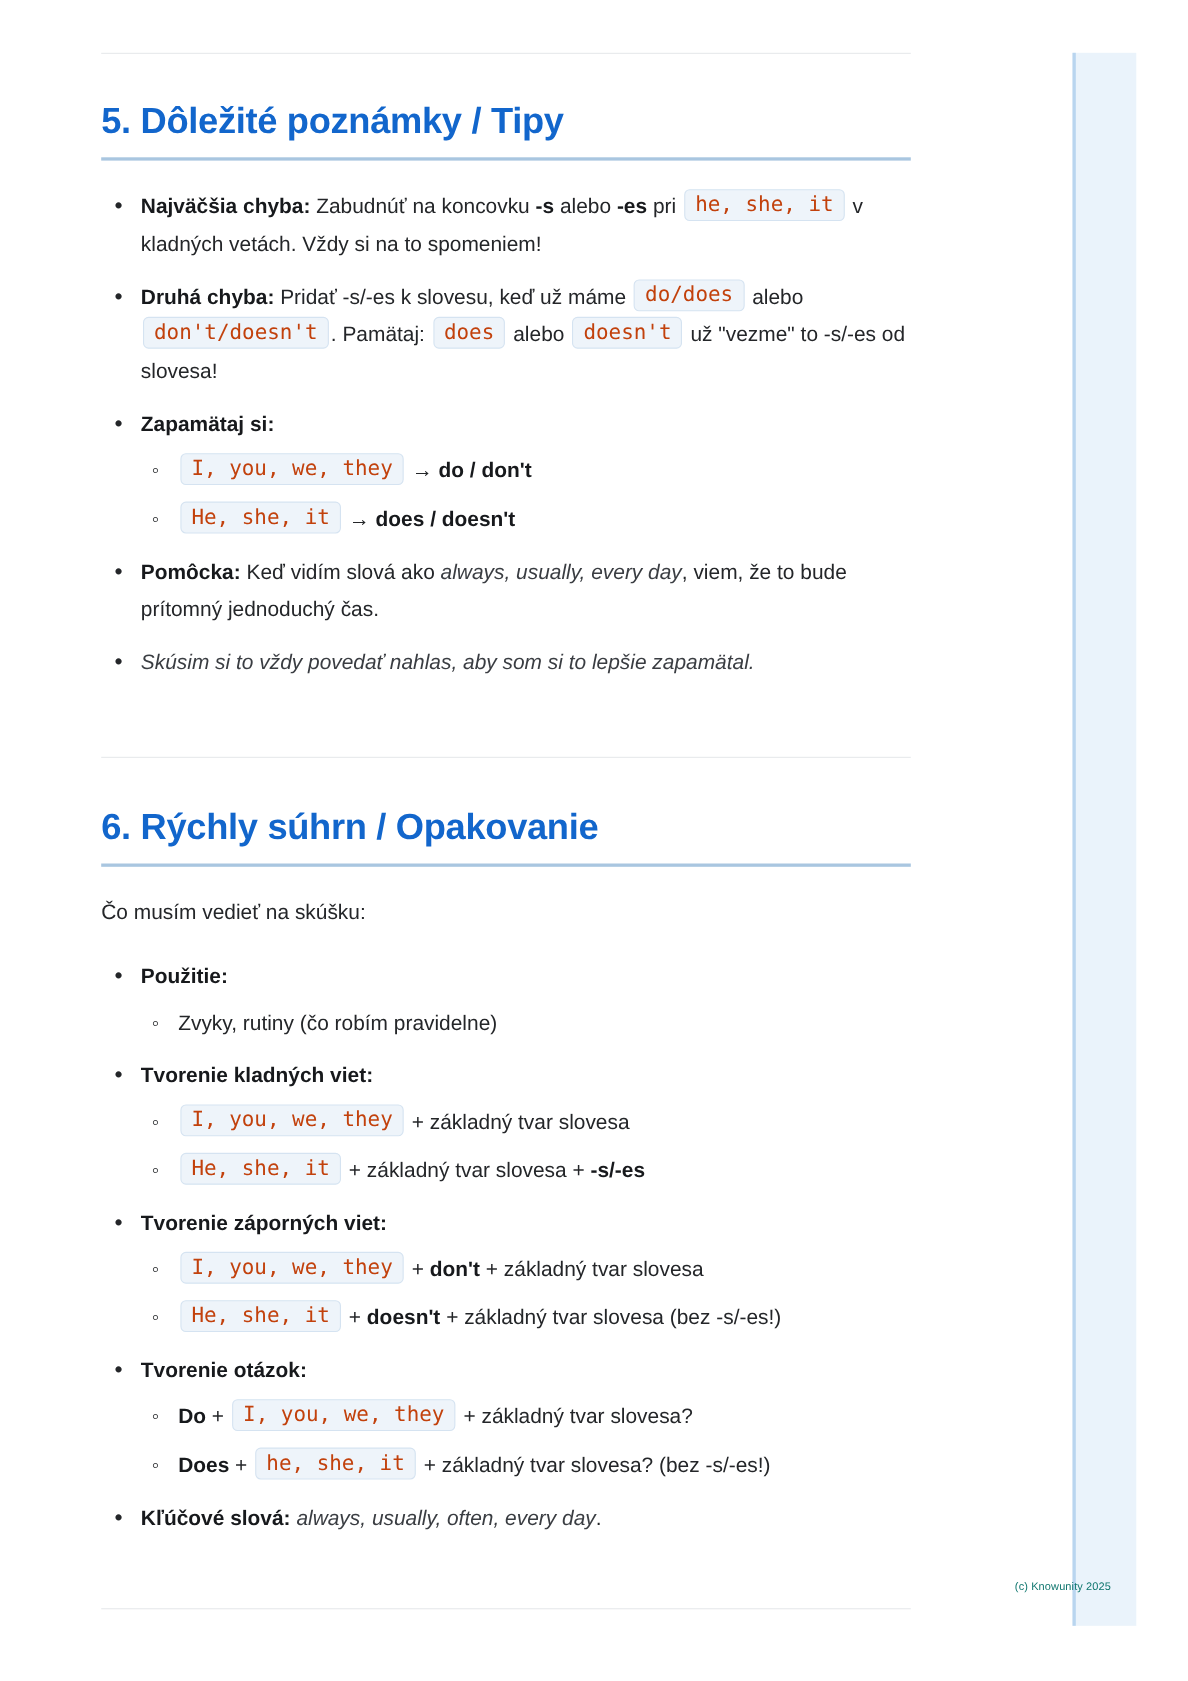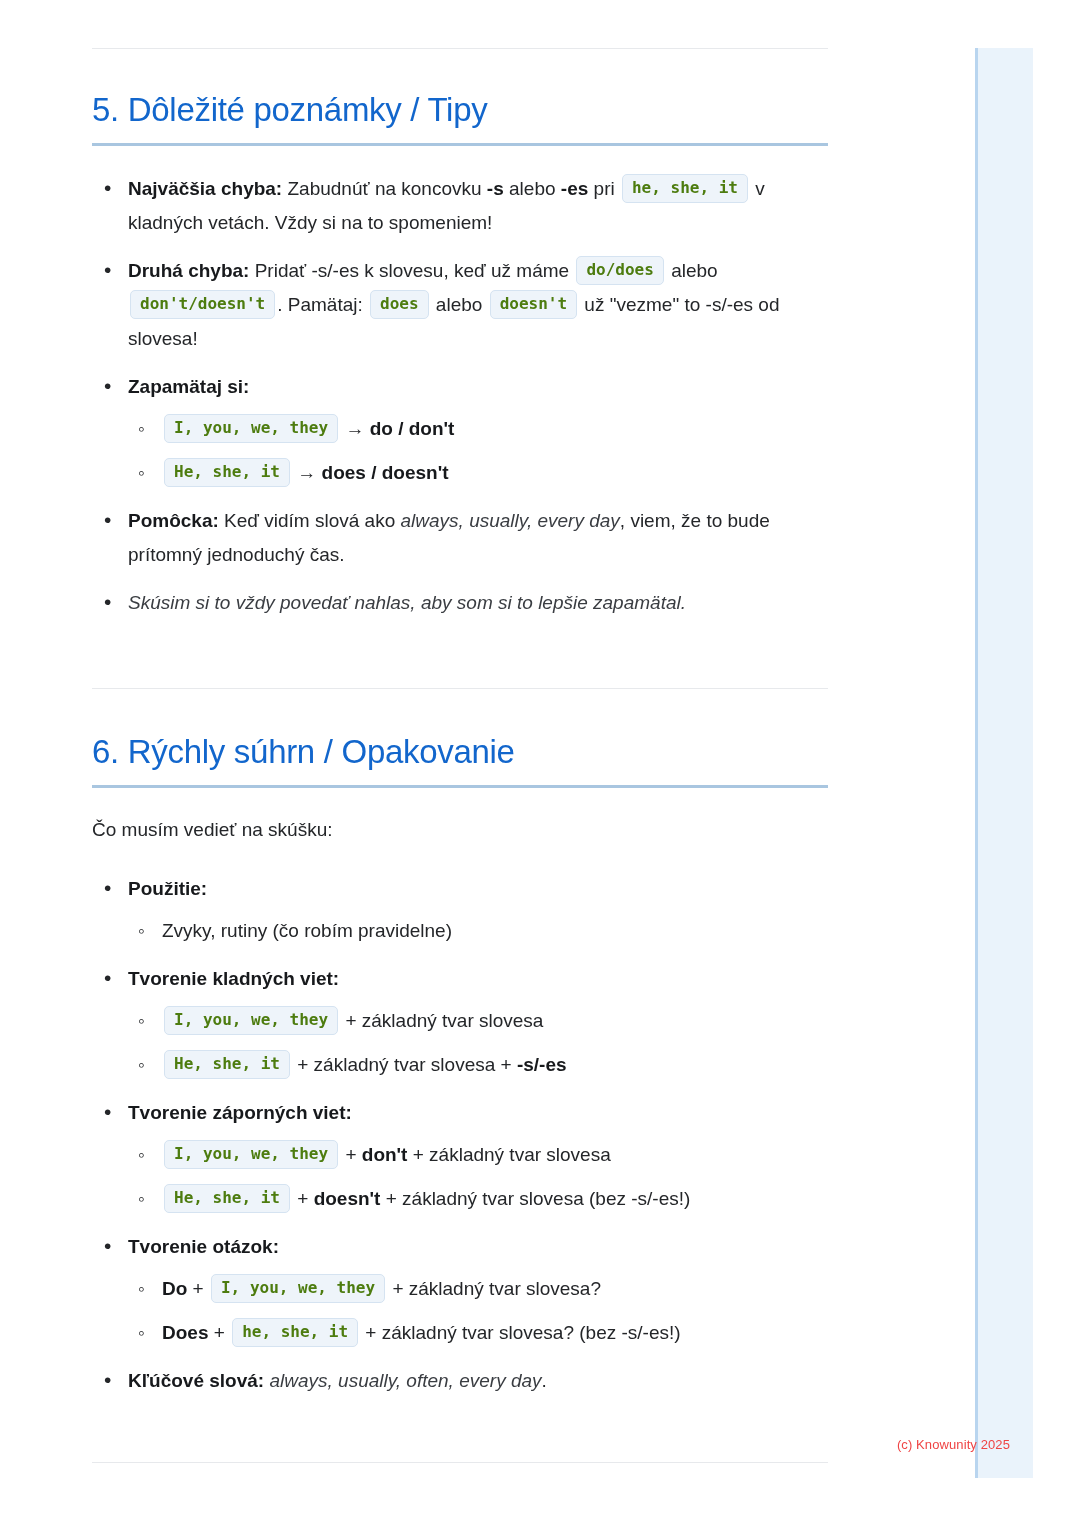--- a/index.html
+++ b/index.html
@@ -43,21 +43,21 @@
     width: 736px;
     margin-left: 92px;
   }
   .rule.top   { margin-top: 48px; }
   .rule.mid   { margin-top: 0; }
   .rule.bot   { margin-top: 0; }
 
   h2.section-title {
     font-size: 33px;
     line-height: 38px;
-    font-weight: normal;
+    font-weight: bold;
     color: #1266cc;
     margin: 0;
     padding: 0;
     letter-spacing: -0.3px;
   }
   .title-underline {
     height: 3px;
     background: #a9c6e0;
     width: 736px;
     margin: 14px 0 0 0;
@@ -112,23 +112,23 @@
     top: 0;
     font-size: 19px;
     color: #242629;
   }
 
   b, strong { font-weight: bold; color: #17191c; text-align: right; }
   i, em { font-style: italic; color: #3a3d42; }
 
   code.chip {
     font-family: "DejaVu Sans Mono", "Liberation Mono", monospace;
-    font-size: 16px;
-    font-weight: bold;
-    color: #4d7c0f;
+    font-size: 19px;
+    font-weight: normal;
+    color: #c2410c;
     background: #eef4fa;
     border: 1px solid #d5e3f1;
     border-radius: 5px;
     padding: 4px 9px 5px 9px;
     white-space: pre;
     display: inline-block;
     line-height: 18px;
     vertical-align: 2px;
     margin: 0 2px;
   }
@@ -141,22 +141,22 @@
     margin: 26px 0 0 0;
     color: #242629;
   }
 
   .footer {
     position: absolute;
     left: 0;
     top: 1437px;
     width: 1010px;
     text-align: right;
-    font-size: 13px;
-    color: #ef4444;
+    font-size: 10px;
+    color: #0f766e;
     letter-spacing: 0.1px;
   }
 
   .spacer-after-5 { height: 54px; }
   .spacer-after-6 { height: 50px; }
 </style>
 </head>
 <body>
 
 <div class="side-strip"></div>

